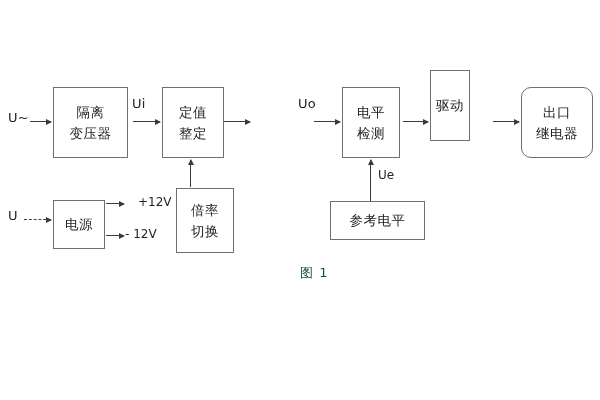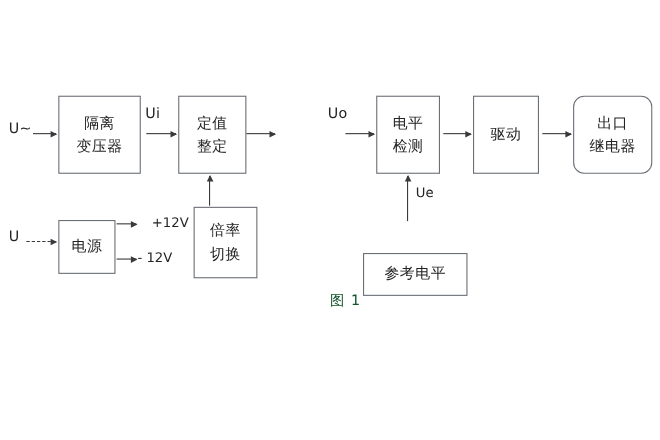--- a/index.html
+++ b/index.html
@@ -123,21 +123,21 @@
   <div class="lbl" style="left:298px; top:96px;">Uo</div>
   <div class="harrow" style="left:314px; top:121px; width:26px;"></div>
 
   <div class="box" style="left:342px; top:87px; width:58px; height:71px;">
     <span class="ln">电平</span>
     <span class="ln">检测</span>
   </div>
 
   <div class="harrow" style="left:403px; top:121px; width:25px;"></div>
 
-  <div class="box" style="left:430px; top:87px; width:60px; height:71px;">
+  <div class="box" style="left:430px; top:70px; width:40px; height:71px;">
     <span class="ln">驱动</span>
   </div>
 
   <div class="harrow" style="left:493px; top:121px; width:26px;"></div>
 
   <div class="box" style="left:521px; top:87px; width:72px; height:71px;border-radius:10px;">
     <span class="ln">出口</span>
     <span class="ln">继电器</span>
   </div>
 
@@ -158,19 +158,19 @@
   <div class="varrow" style="left:190px; top:160px; height:27px;"></div>
 
   <div class="box" style="left:176px; top:188px; width:58px; height:65px;">
     <span class="ln">倍率</span>
     <span class="ln">切换</span>
   </div>
 
   <div class="varrow" style="left:370px; top:160px; height:41px;"></div>
   <div class="lbl-sm" style="left:378px; top:168px;">Ue</div>
 
-  <div class="box" style="left:330px; top:201px; width:95px; height:39px;margin-top:29px;">
+  <div class="box" style="left:330px; top:201px; width:95px; height:39px;">
     <span class="ln">参考电平</span>
   </div>
 
   <div class="caption" style="left:300px; top:264px;">图 1</div>
 
 </div>
 
 </body></html>

